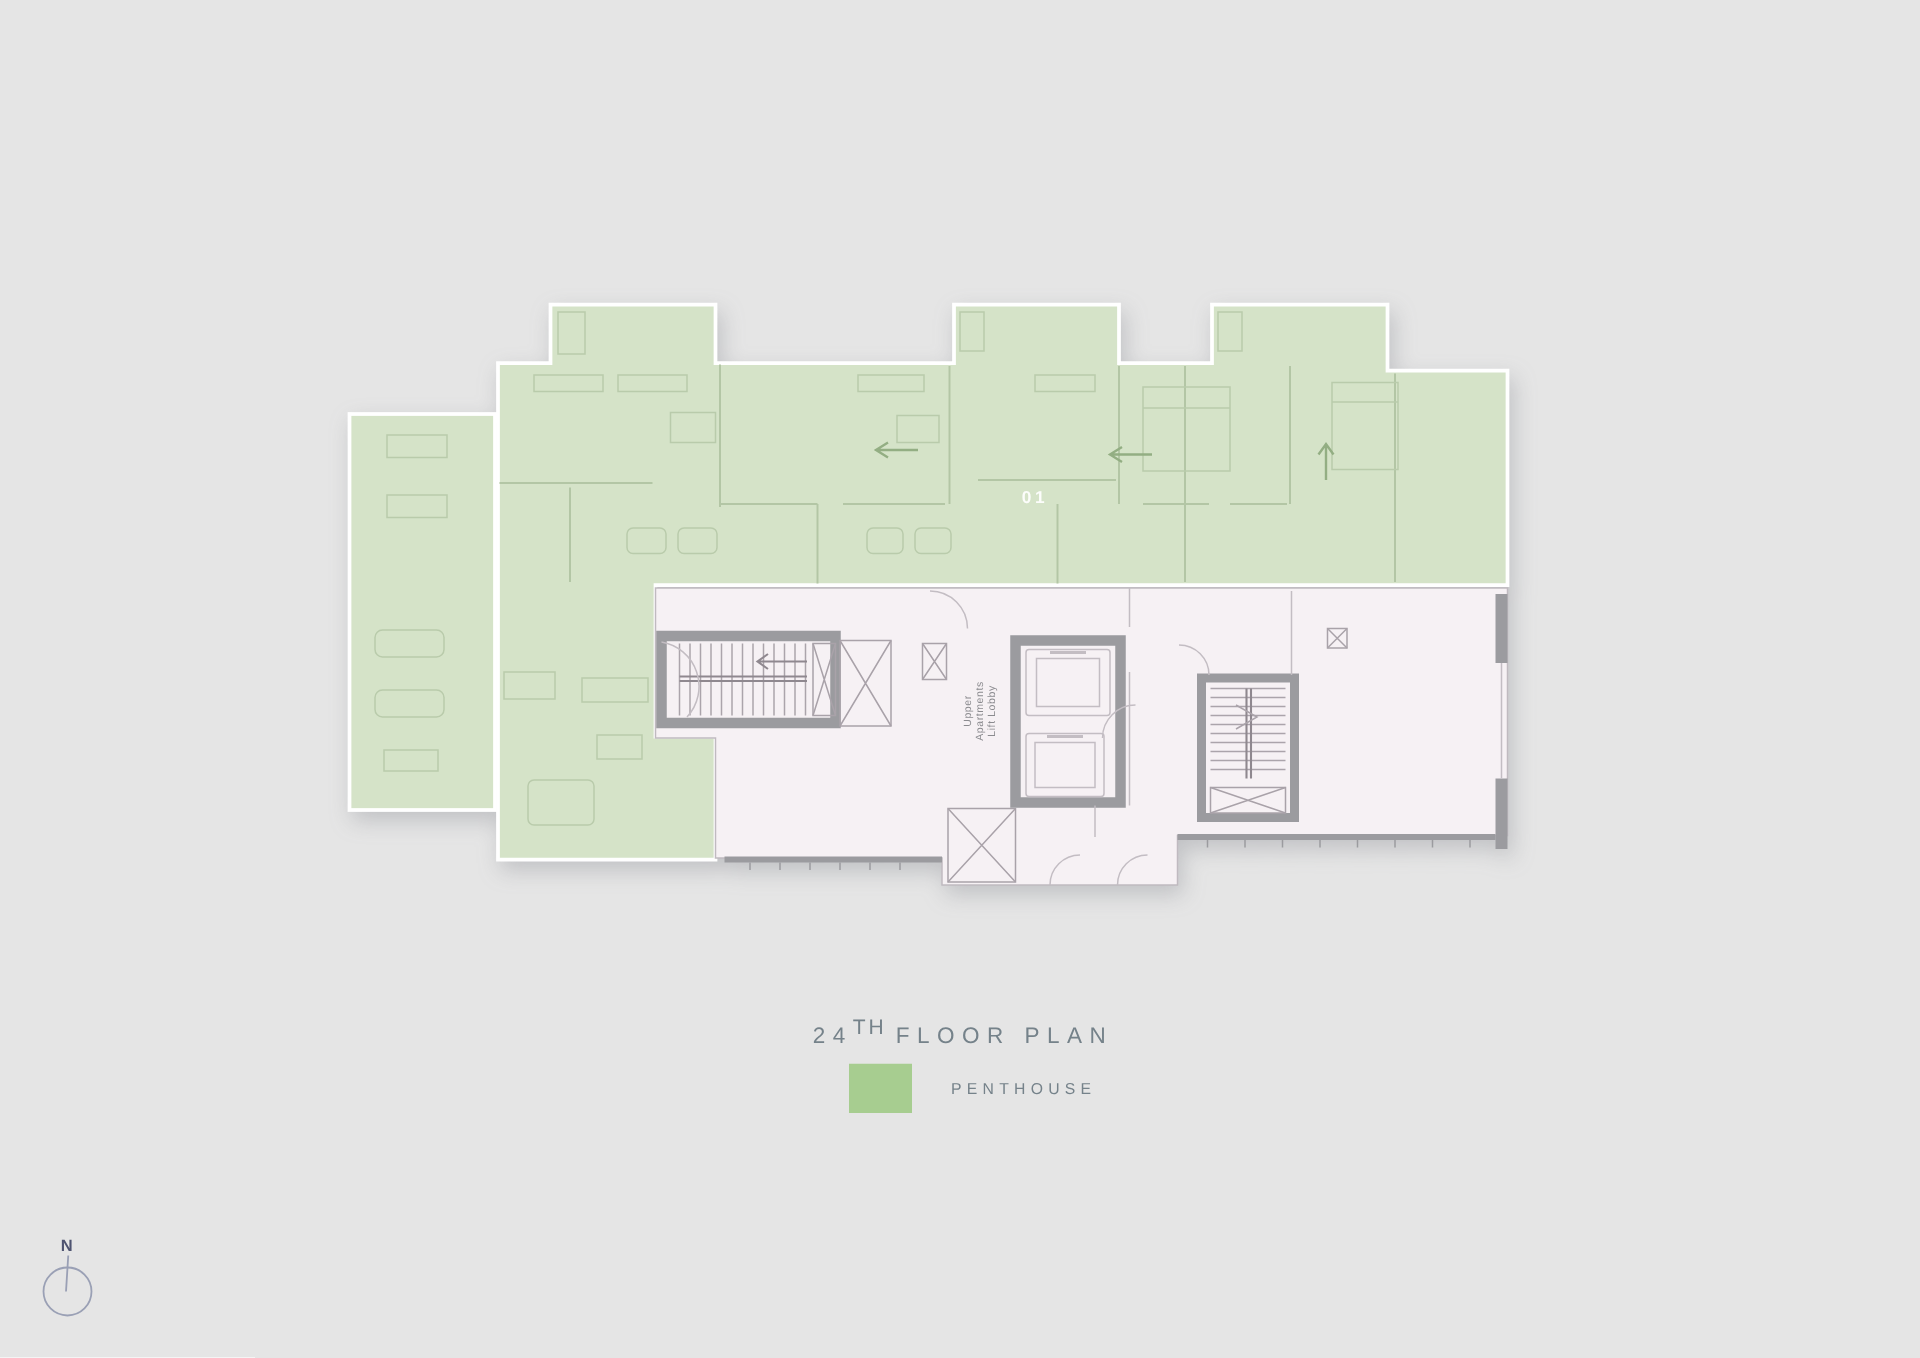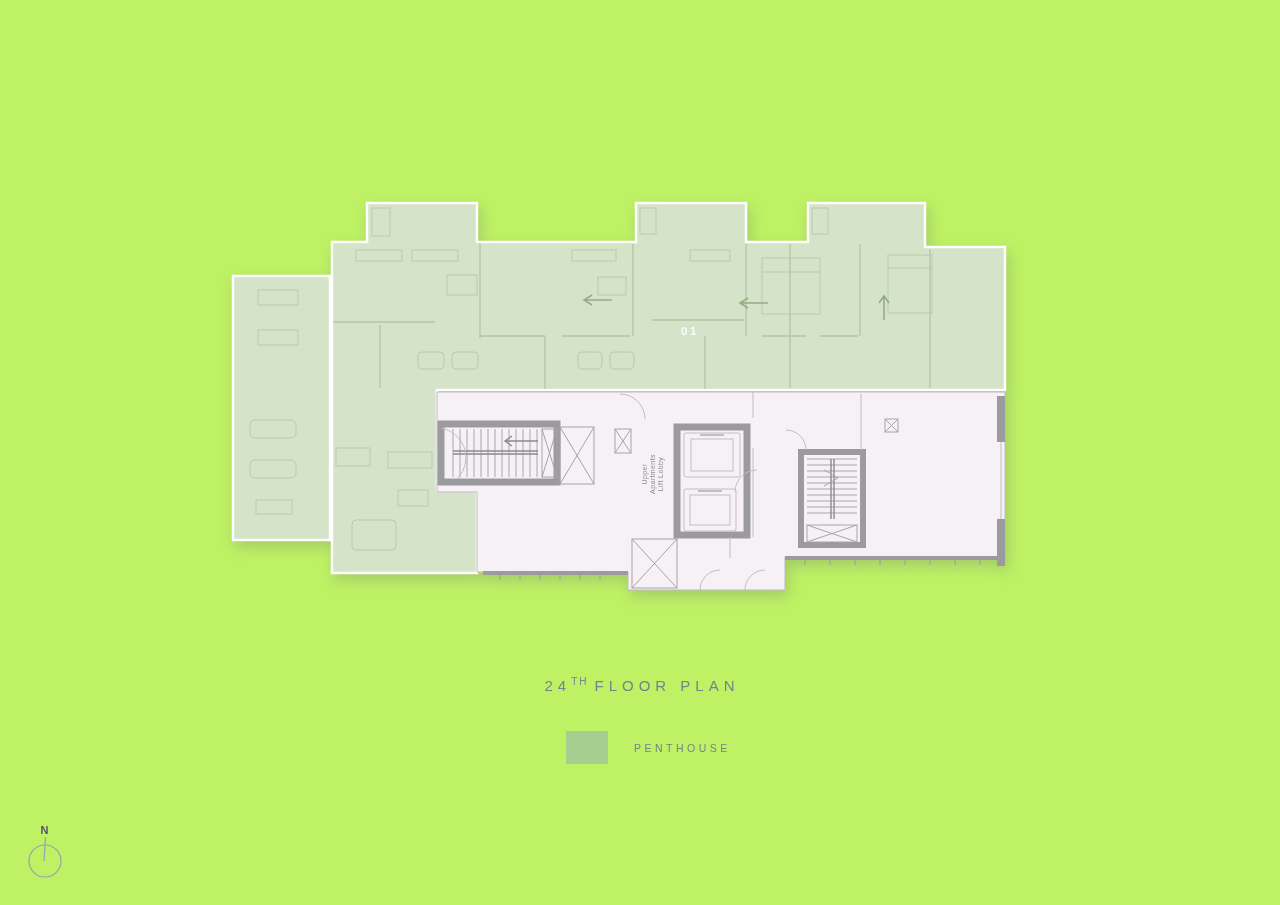--- a/index.html
+++ b/index.html
@@ -1,36 +1,36 @@
 <!DOCTYPE html>
 <html><head>
 <meta charset="utf-8">
 <style>
   html,body{margin:0;padding:0;background:#ffffff;}
-  .page{position:relative;width:1280px;height:905px;background:#bef264;overflow:hidden;
+  .page{position:relative;width:1280px;height:905px;background:#e5e5e5;overflow:hidden;
         font-family:"Liberation Sans", sans-serif;}
   .plan-svg{position:absolute;left:0;top:0;width:1280px;height:905px;
             filter:drop-shadow(3px 6px 7px rgba(100,105,115,0.28));}
   
   .gline{stroke:#b3c6a5;stroke-width:1.3;fill:none;}
   .gfurn{stroke:#b9cbab;stroke-width:1;fill:none;}
   .garrow{stroke:#93ae83;stroke-width:1.6;fill:none;}
   
   .cline{stroke:#c3bdc3;stroke-width:1;fill:none;}
   .tread{stroke:#aba4ab;stroke-width:1;fill:none;}
   .tread2{stroke:#8f888f;stroke-width:1.4;fill:none;}
   .xbox{stroke:#a9a2a9;stroke-width:1;fill:none;}
   .wall-stroke{fill:none;}
   .lobby-text{font-size:7px;fill:#8b8b8f;letter-spacing:0.4px;}
   .unit-text{font-size:11.5px;fill:#ffffff;fill-opacity:0.92;letter-spacing:2.5px;font-weight:bold;}
   .title-block{position:absolute;left:642px;top:676px;transform:translateX(-50%);
                color:#75828a;font-size:15px;letter-spacing:5px;white-space:nowrap;}
-  .title-block sup{font-size:10px;letter-spacing:2px;vertical-align:6px;}
+  .title-block sup{font-size:14px;letter-spacing:2px;vertical-align:6px;}
   .title-rest{margin-left:6px;margin-top:36px;}
-  .legend{position:absolute;left:566px;top:731px;display:flex;align-items:center;}
+  .legend{position:absolute;left:566px;top:709px;display:flex;align-items:center;}
   .legend-swatch-svg{width:42px;height:33px;display:block;}
   .legend-label{margin-left:26px;color:#75828a;font-size:10.5px;letter-spacing:3.5px;}
   .compass{position:absolute;left:18px;top:820px;}
   .compass text{font-size:11px;font-weight:bold;fill:#4e5370;letter-spacing:1px;}
   .compass circle{fill:none;stroke:#9aa0b5;stroke-width:1.2;}
   .compass line{stroke:#9aa0b5;stroke-width:1.2;}
 </style>
 </head>
 <body>
 <div class="page">

